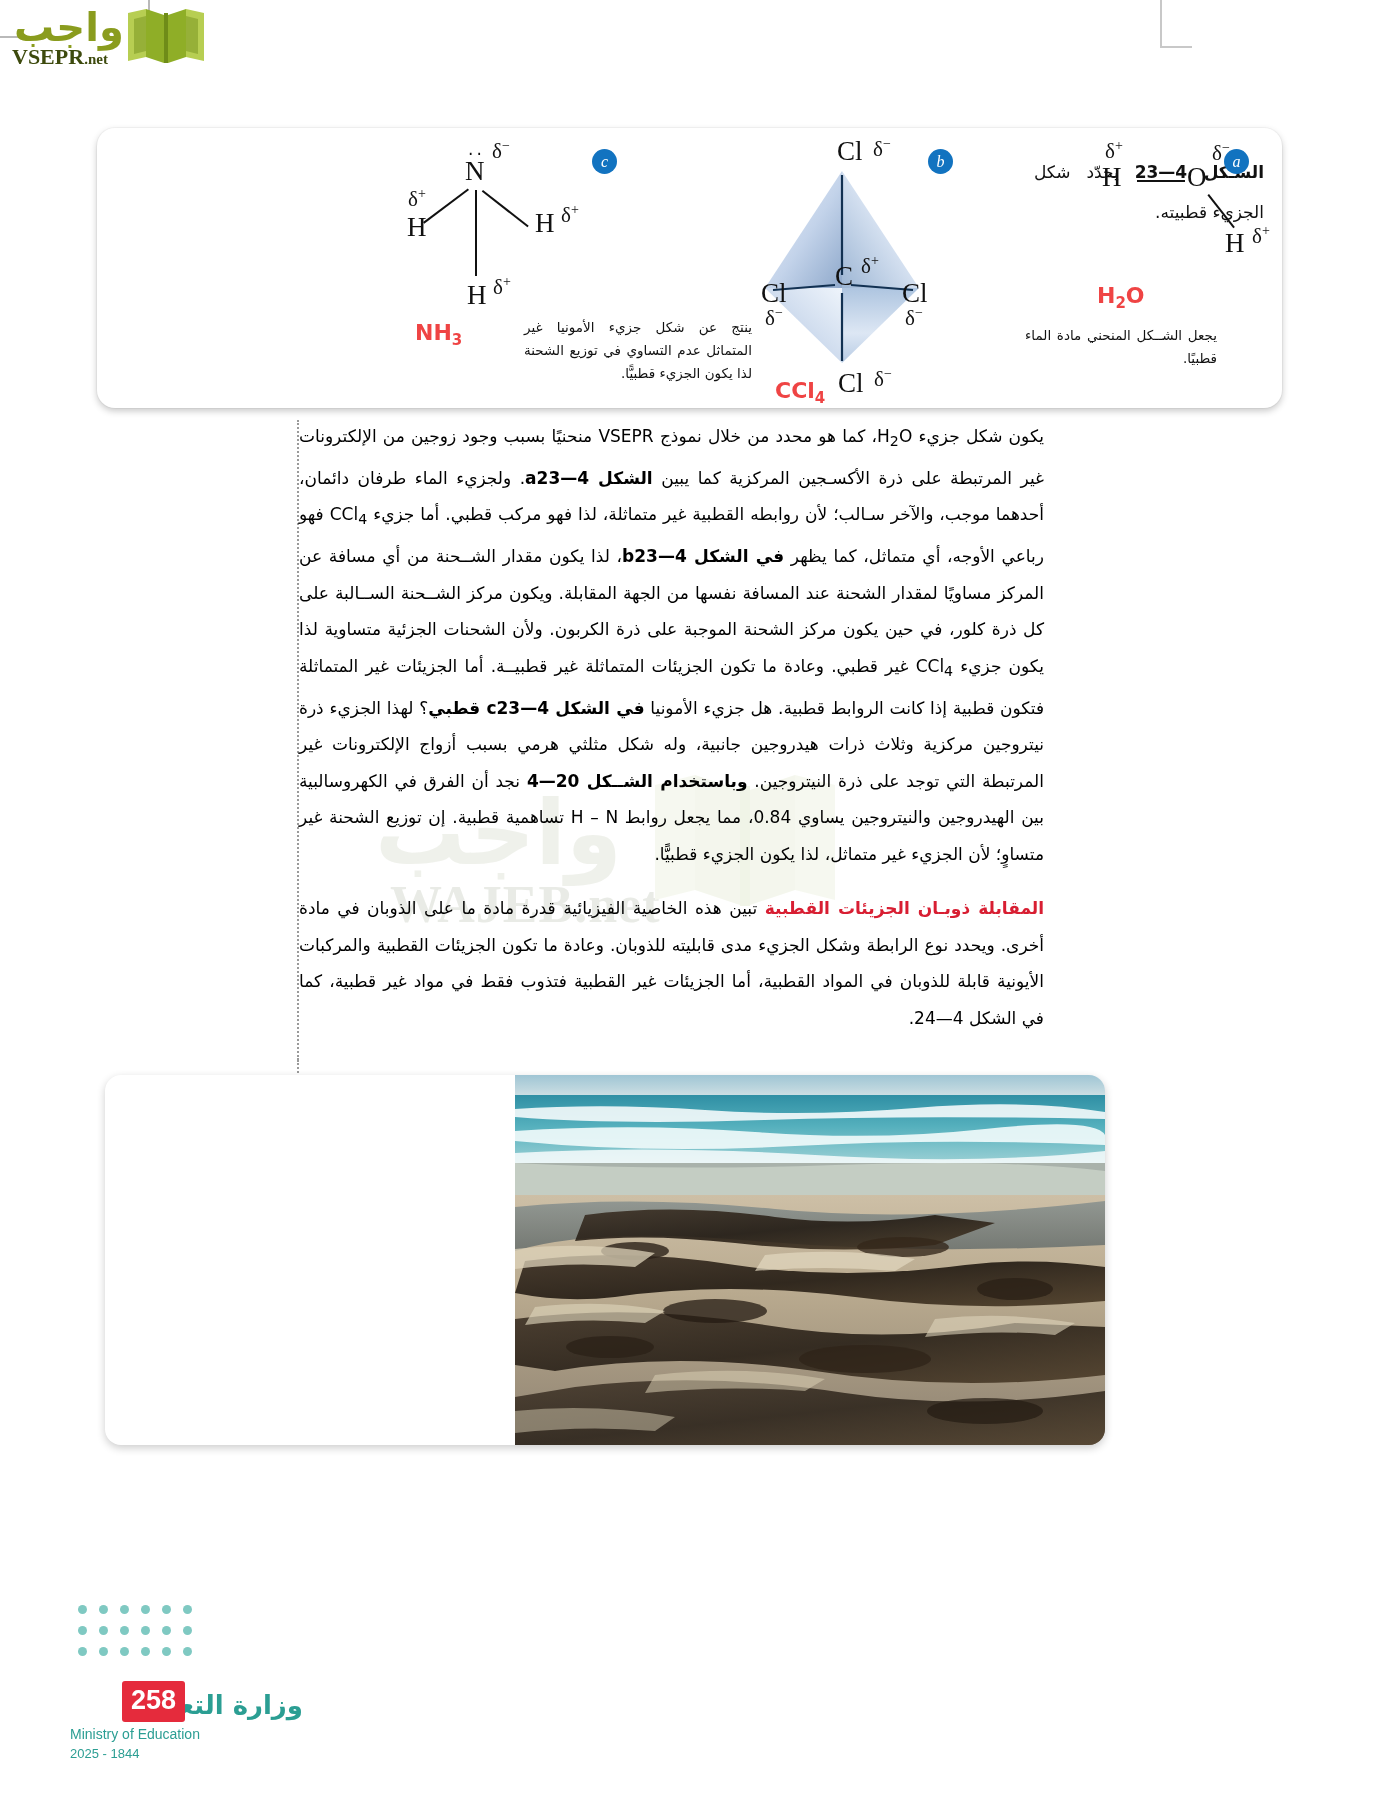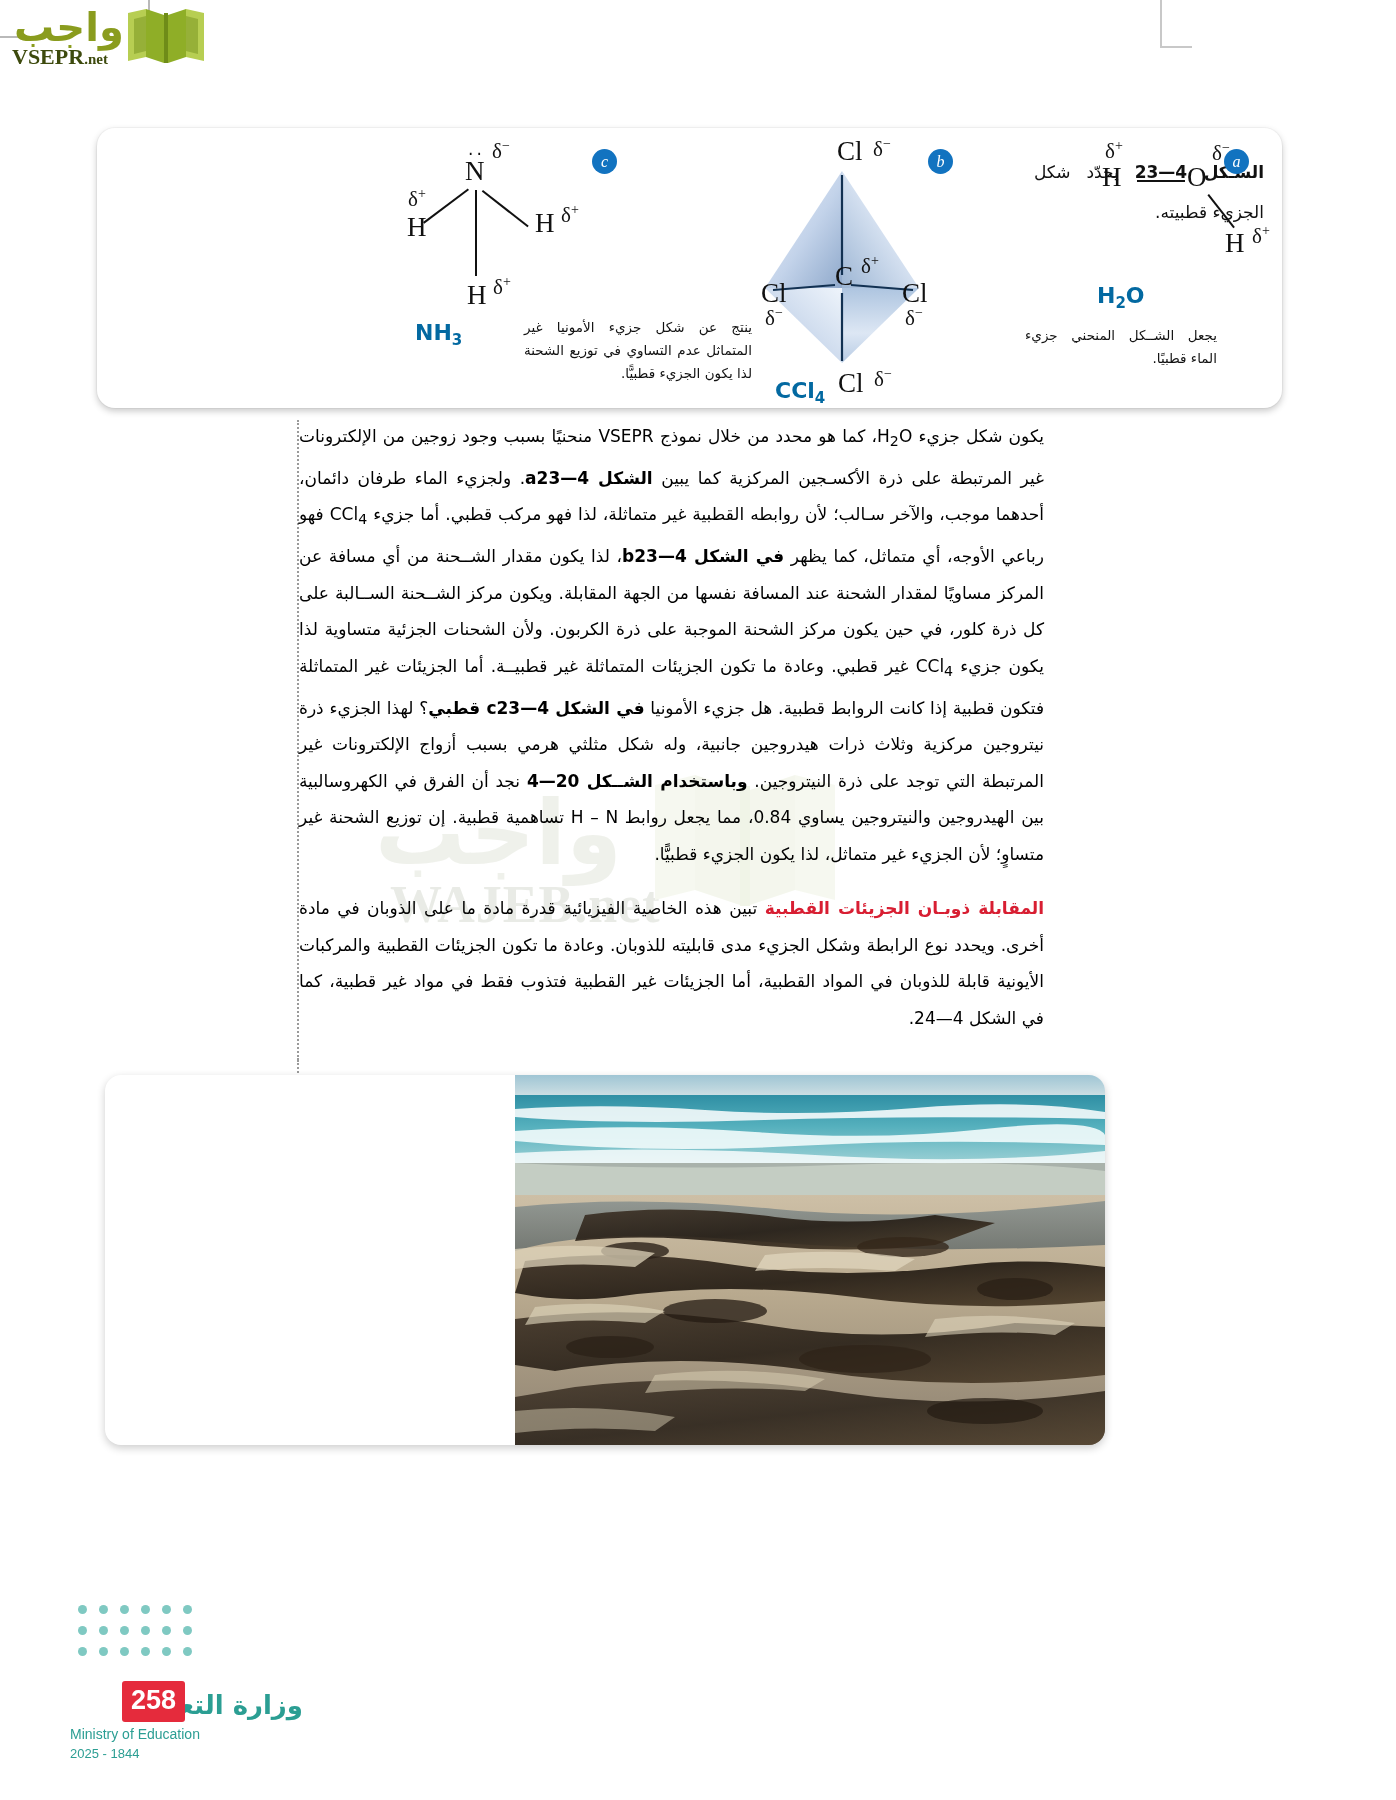--- a/index.html
+++ b/index.html
@@ -61,21 +61,21 @@
   .subcap{
     position:absolute;direction:rtl;text-align:justify;
     font-family:"DejaVu Sans",sans-serif;
     font-size:13.5px;line-height:23px;color:#111;
   }
 
   
   .formula{
     position:absolute;direction:ltr;
     font-family:"DejaVu Sans",sans-serif;font-weight:bold;
-    font-size:22px;color:#0369a1;
+    font-size:22px;color:#ef4444;
   }
   .formula sub{font-size:15px;}
 
   .atom{
     position:absolute;direction:ltr;
     font-family:"Liberation Serif","DejaVu Serif",serif;
     font-size:27px;color:#111;
   }
   .delta{
     position:absolute;direction:ltr;
@@ -206,21 +206,21 @@
 
     <div class="delta" style="left:1008px;top:10px;">δ<sup style="font-size:14px">+</sup></div>
     <div class="atom" style="left:1005px;top:34px;">H</div>
     <div class="bond" style="left:1040px;top:52px;width:48px;"></div>
     <div class="atom" style="left:1090px;top:34px;">O</div>
     <div class="delta" style="left:1115px;top:12px;">δ<sup style="font-size:14px">−</sup></div>
     <div class="bond" style="left:1112px;top:66px;width:42px;transform:rotate(52deg);"></div>
     <div class="atom" style="left:1128px;top:100px;">H</div>
     <div class="delta" style="left:1155px;top:95px;">δ<sup style="font-size:14px">+</sup></div>
     <div class="formula" style="left:1000px;top:155px;">H<sub>2</sub>O</div>
-    <div class="subcap" style="right:65px;top:196px;width:192px;">يجعل الشــكل المنحني جزيء الماء قطبيًا.</div>
+    <div class="subcap" style="right:65px;top:196px;width:192px;">يجعل الشــكل المنحني مادة الماء قطبيًا.</div>
 
     <div class="badge" style="left:831px;top:21px;">b</div>
 
     <svg style="position:absolute;left:650px;top:35px;" width="190" height="215" viewBox="0 0 190 215">
       <defs>
         <linearGradient id="tf1" x1="0" y1="0" x2="1" y2="1">
           <stop offset="0%" stop-color="#eef3fa"></stop>
           <stop offset="55%" stop-color="#c3d3ea"></stop>
           <stop offset="100%" stop-color="#8fa9cb"></stop>
         </linearGradient>

